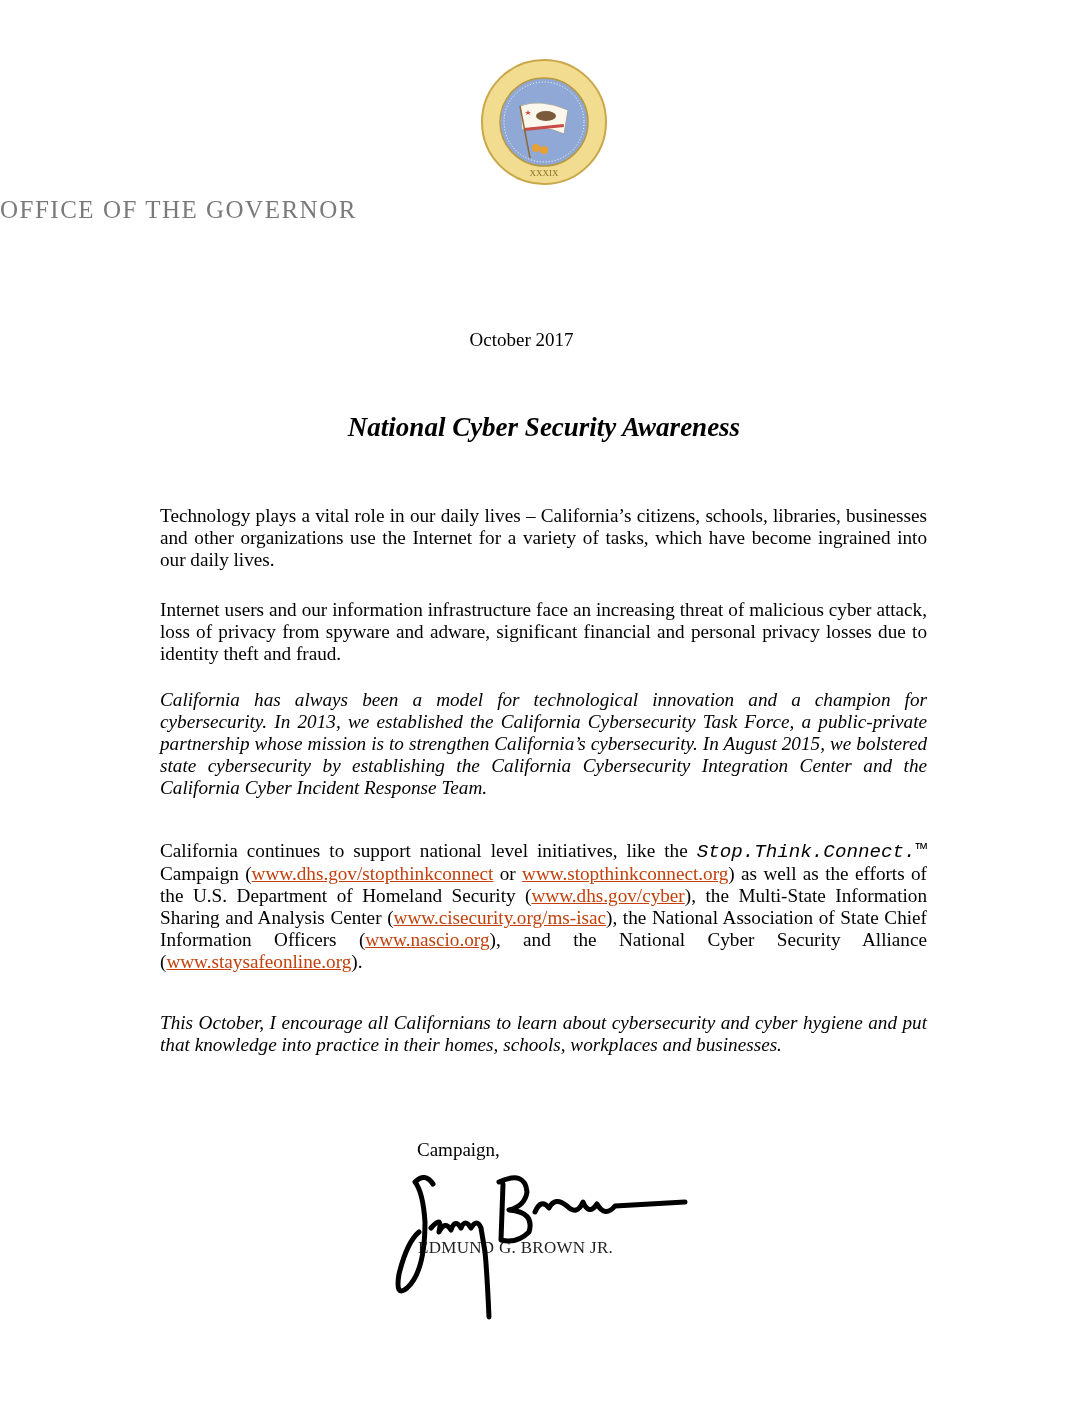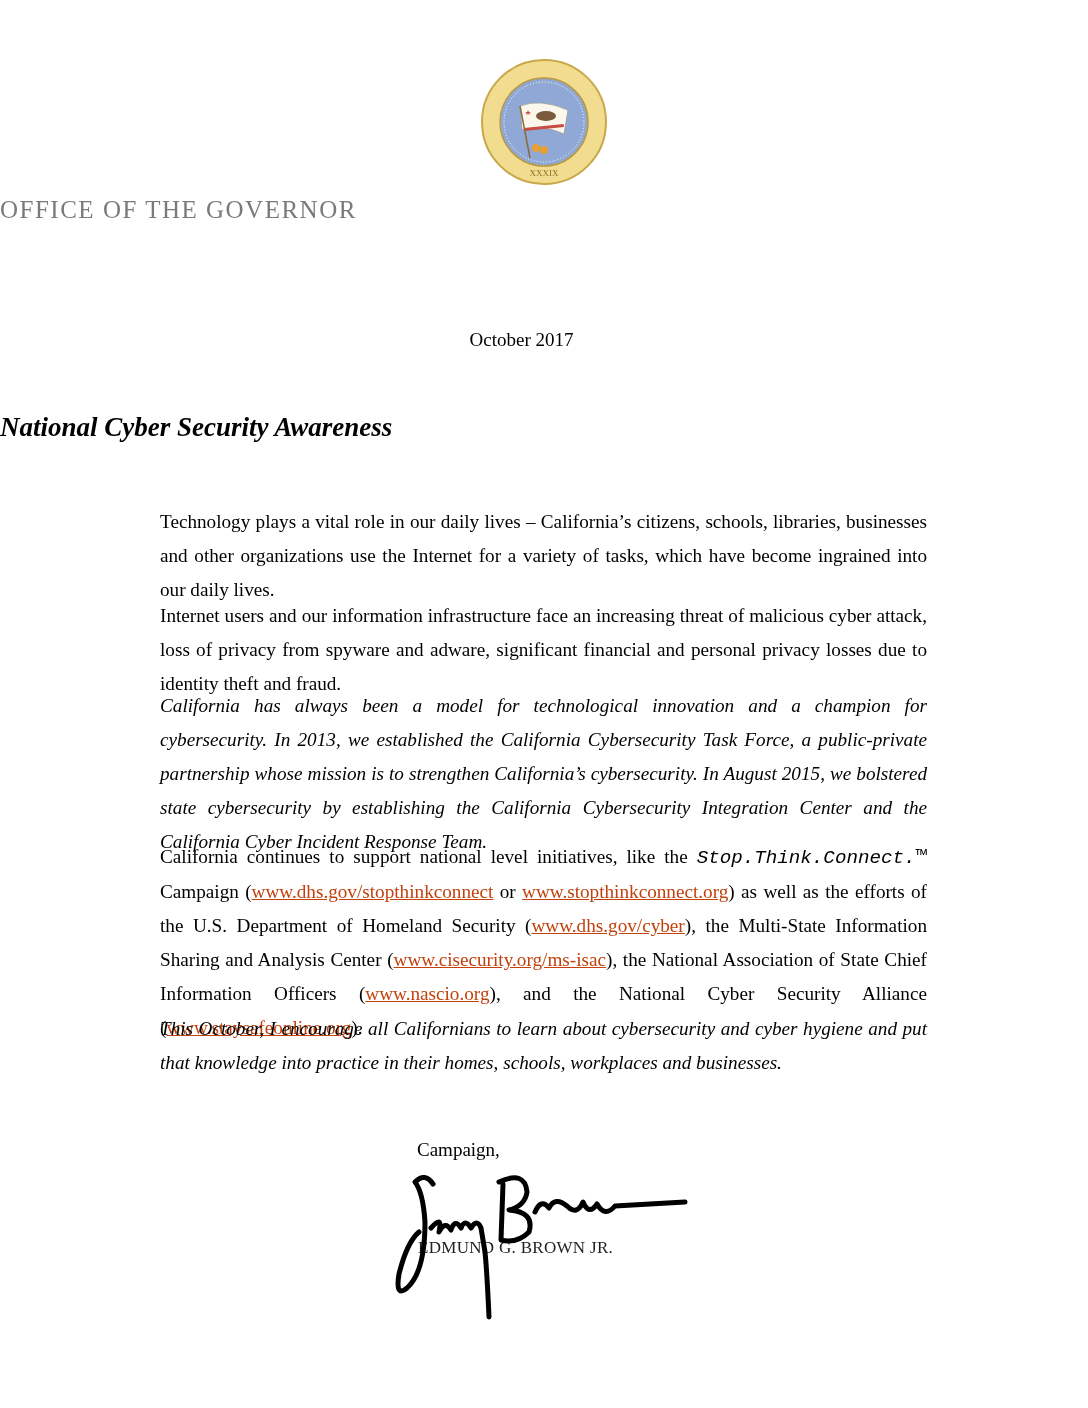--- a/index.html
+++ b/index.html
@@ -2,23 +2,23 @@
 <html><head>
 <meta charset="utf-8">
 <style>
   html, body { margin:0; padding:0; background:#fff; }
   body { width:1088px; height:1408px; position:relative; overflow:hidden;
          font-family:"Liberation Serif", "DejaVu Serif", serif; color:#000; }
   .seal { position:absolute; left:480px; top:58px; width:128px; height:128px; }
   .office { position:absolute; left:0; width:1088px; top:196px; text-align:left;
             font-size:25px; letter-spacing:1.5px; color:#7a7a7a; }
   .date { position:absolute; left:0; width:1043px; top:329px; text-align:center; font-size:19px; }
-  .title { position:absolute; left:0; width:1088px; top:412px; text-align:left;
+  .title { position:absolute; left:0; width:1088px; top:412px; text-align:center;
            font-size:27px; font-weight:bold; font-style:italic; }
-  .body-text { position:absolute; left:160px; width:767px; font-size:19.2px; line-height:34px; text-align:justify; }
+  .body-text { position:absolute; left:160px; width:767px; font-size:19.2px; line-height:22px; text-align:justify; }
   .p1 { top:505px; } .p2 { top:599px; } .p3 { top:689px;font-style:italic; } .p4 { top:840px; } .p5 { top:1012px;font-style:italic; }
   .link { color:#c2410c; text-decoration:underline; }
   .ital { font-style:italic;font-family:Liberation Mono, monospace; }
   .sincerely { position:absolute; left:417px; top:1139px; font-size:19px; }
   .sig { position:absolute; left:385px; top:1162px; width:320px; height:160px; }
   .name { position:absolute; left:418px; top:1238px; font-size:17px; letter-spacing:0.3px; color:#222; }
 </style>
 </head>
 <body>
 

